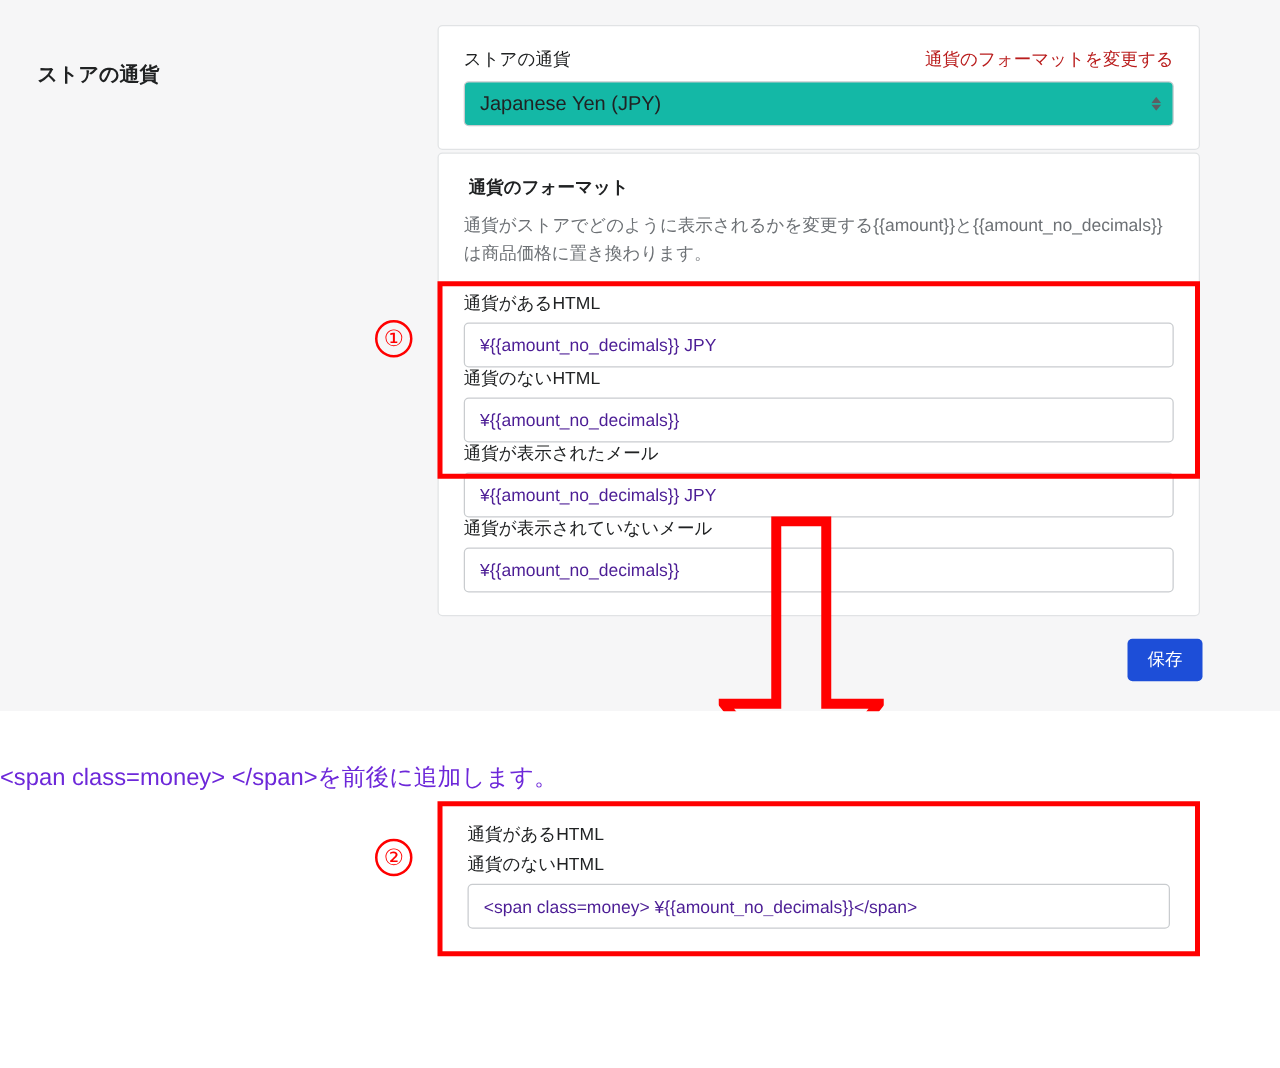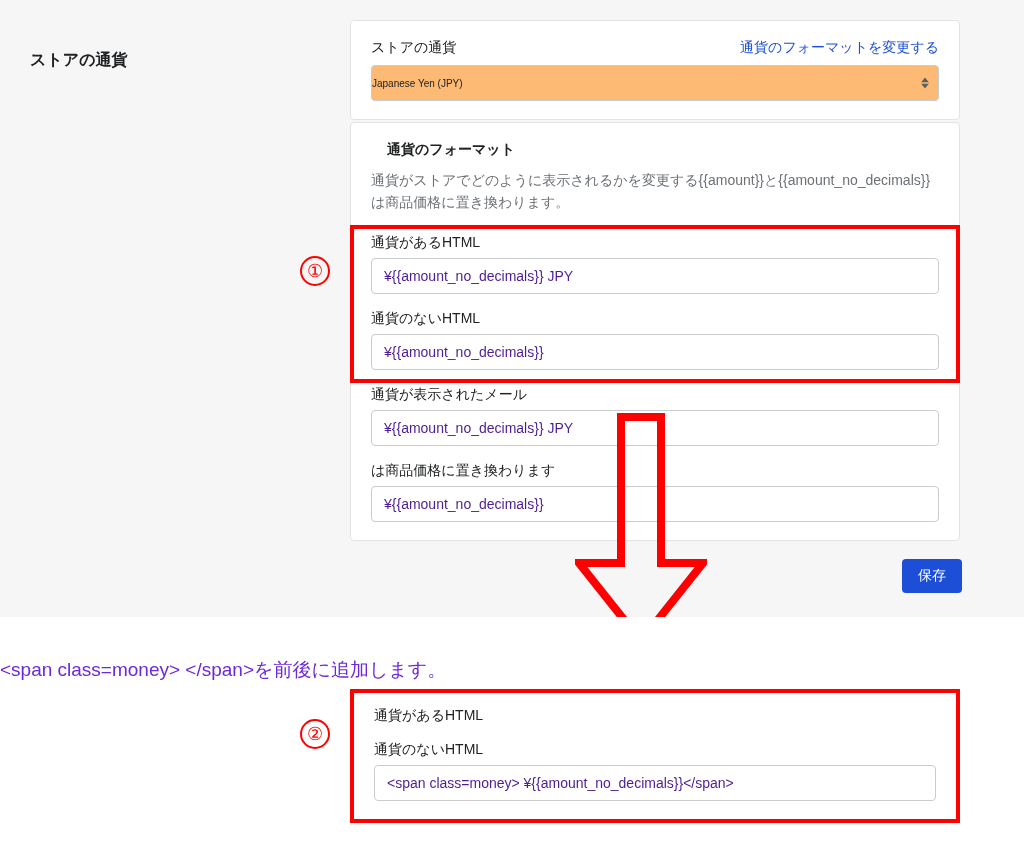--- a/index.html
+++ b/index.html
@@ -6,30 +6,30 @@
 *{box-sizing:border-box}
 .page-top{background:#f6f6f7;padding:20px 0 0 0}
 .row{display:flex;align-items:flex-start}
 .left-col{width:350px;padding-left:30px}
 .left-col h2{font-size:16px;font-weight:600;margin:30px 0 0 0;color:#202223}
 .right-col{width:610px}
 .card{background:#fff;border:1px solid #e1e3e5;border-radius:4px;margin-bottom:2px}
 .card-pad{padding:18px 20px}
 .top-card-head{display:flex;justify-content:space-between;align-items:center;margin-bottom:8px}
 .section-label{font-size:14px;color:#202223;font-weight:400}
-.link{color:#1d4ed8;font-size:14px;text-decoration:none;cursor:pointer}
+.link{color:#b91c1c;font-size:14px;text-decoration:none;cursor:pointer}
 .select-wrap{position:relative}
-.select{width:100%;border:1px solid #c9cccf;border-radius:4px;background:#fdba74;height:36px;padding:0 0;font-size:10px;color:#202223;appearance:none}
+.select{width:100%;border:1px solid #c9cccf;border-radius:4px;background:#14b8a6;height:36px;padding:0 12px;font-size:16px;color:#202223;appearance:none}
 .select-chevs{position:absolute;right:10px;top:50%;transform:translateY(-50%);display:flex;flex-direction:column;gap:1px}
 .chev{width:8px;height:5px;display:block}
 .format-desc{font-size:14px;color:#6d7175;line-height:1.6;margin:8px 0 0 0}
-.section-title{font-size:14px;font-weight:600;margin:0 0 10px 16px}
+.section-title{font-size:14px;font-weight:600;margin:0 0 10px 4px}
 .field-lbl{font-size:14px;color:#202223;margin-bottom:6px}
 .input{width:100%;border:1px solid #c9cccf;border-radius:4px;height:36px;padding:0 12px;font-size:14px;color:#4c1d95;background:#fff}
-.block{margin-bottom:16px}
+.block{}
 .annot-badge{width:30px;height:30px;border:2px solid #f00;border-radius:50%;display:flex;align-items:center;justify-content:center;color:#f00;font-weight:400;font-size:18px;background:transparent}
 .red-box{border:4px solid #f00;position:absolute;pointer-events:none}
 .footer-row{display:flex;justify-content:flex-end;padding:16px 62px 24px 0}
 .save-btn{background:#1d4ed8;color:#fff;border:none;border-radius:4px;font-size:14px;padding:8px 16px;cursor:pointer}
 .bottom-area{background:#fff;padding-top:40px;position:relative}
 .instr{font-size:19px;font-family:"Meiryo","Yu Gothic",sans-serif;color:#6d28d9;}
 .bottom-card{margin-left:350px;width:610px;border:4px solid #f00;background:#fff;padding:14px 20px 18px 20px;margin-top:6px}
 .arrow{position:absolute;pointer-events:none}
 </style>
 </head>
@@ -76,21 +76,21 @@
           </div>
           <div class="block">
             <div class="field-lbl">通貨のないHTML</div>
             <input class="input" value="¥{{amount_no_decimals}}" style="">
           </div>
           <div class="block">
             <div class="field-lbl">通貨が表示されたメール</div>
             <input class="input" value="¥{{amount_no_decimals}} JPY" style="">
           </div>
           <div class="block" style="margin-bottom:0">
-            <div class="field-lbl">は商品価格に置き換わります</div>
+            <div class="field-lbl">通貨が表示されていないメール</div>
             <input class="input" value="¥{{amount_no_decimals}}" style="">
           </div>
         </div>
       </div>
 
     </div>
   </div>
 
   <div class="footer-row">
     <button class="save-btn">保存</button>

